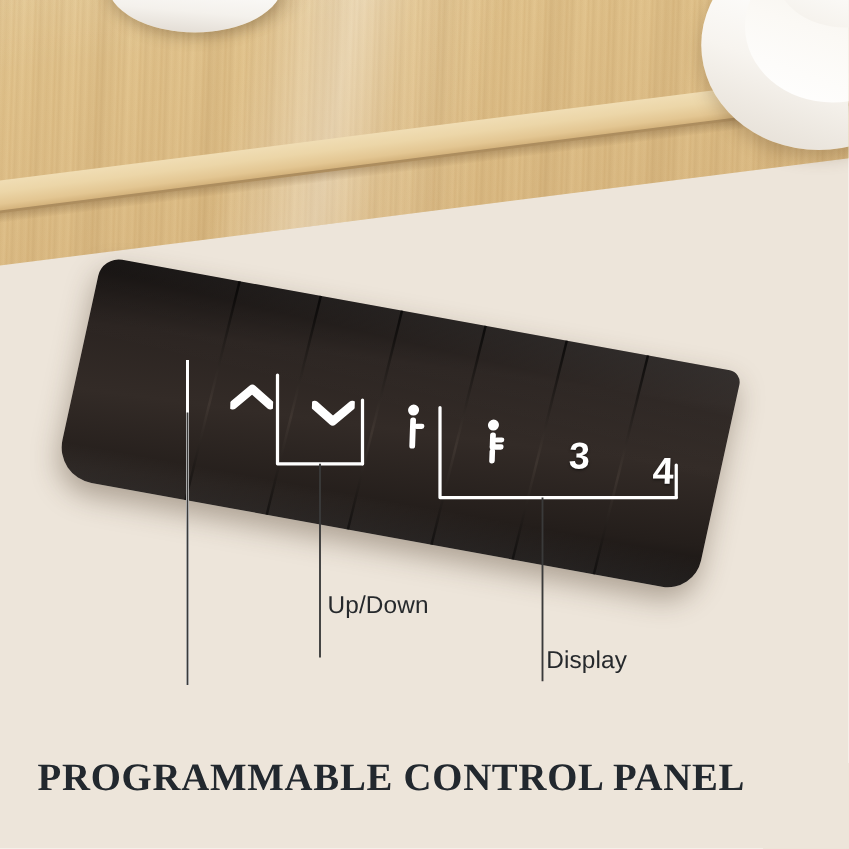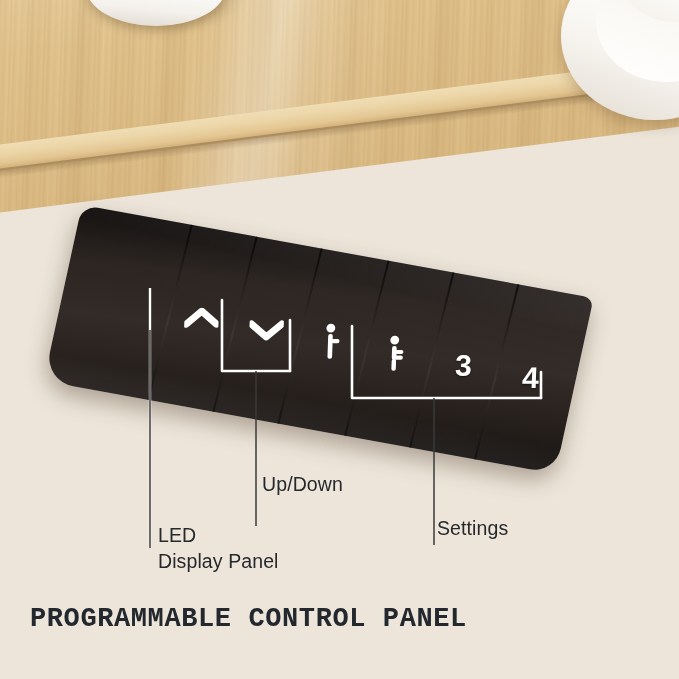--- a/index.html
+++ b/index.html
@@ -207,24 +207,24 @@
   }
   #label-led        { left: 158px; top: 523px; }
   #label-updown     { left: 262px; top: 472px; }
   #label-memory     { left: 437px; top: 490px; }
 
   .headline {
     position: absolute;
     left: 30px;
     top: 604px;
     color: #22282e;
-    font-size: 27px;
+    font-size: 31px;
     font-weight: 700;
     letter-spacing: 0.6px;
-    font-family: Liberation Mono, monospace;
+    font-family: Liberation Serif, serif;
     white-space: pre;
   }
 </style>
 </head>
 <body>
 
 <div id="scene">
 
   <div class="desk">
     <div class="desk-sheen"></div>
@@ -306,21 +306,20 @@
 
     <path d="M222 300 L222 371 L290 371" fill="none" stroke="#ffffff" stroke-width="2.6" stroke-linecap="round" stroke-linejoin="round"></path>
     <path d="M290 320 L290 371" fill="none" stroke="#ffffff" stroke-width="2.6" stroke-linecap="round" stroke-linejoin="round"></path>
     <line x1="256" y1="371" x2="256" y2="526" stroke="#3a3a3a" stroke-width="1.5"></line>
 
     <path d="M352 326 L352 398 L541 398" fill="none" stroke="#ffffff" stroke-width="2.6" stroke-linecap="round" stroke-linejoin="round"></path>
     <path d="M541 372 L541 398" fill="none" stroke="#ffffff" stroke-width="2.6" stroke-linecap="round" stroke-linejoin="round"></path>
     <line x1="434" y1="398" x2="434" y2="545" stroke="#3a3a3a" stroke-width="1.5"></line>
   </svg>
 
-  <div class="label" id="label-led"><span>LED</span><br><span>Display Panel</span></div>
 
   <div class="label" id="label-updown"><span>Up/Down</span></div>
 
-  <div class="label" id="label-memory"><br><span>Settings</span></div>
+  <div class="label" id="label-memory"><br><span>Display</span></div>
 
   <div class="headline">PROGRAMMABLE CONTROL PANEL</div>
 
 </div>
 
 </body></html>

